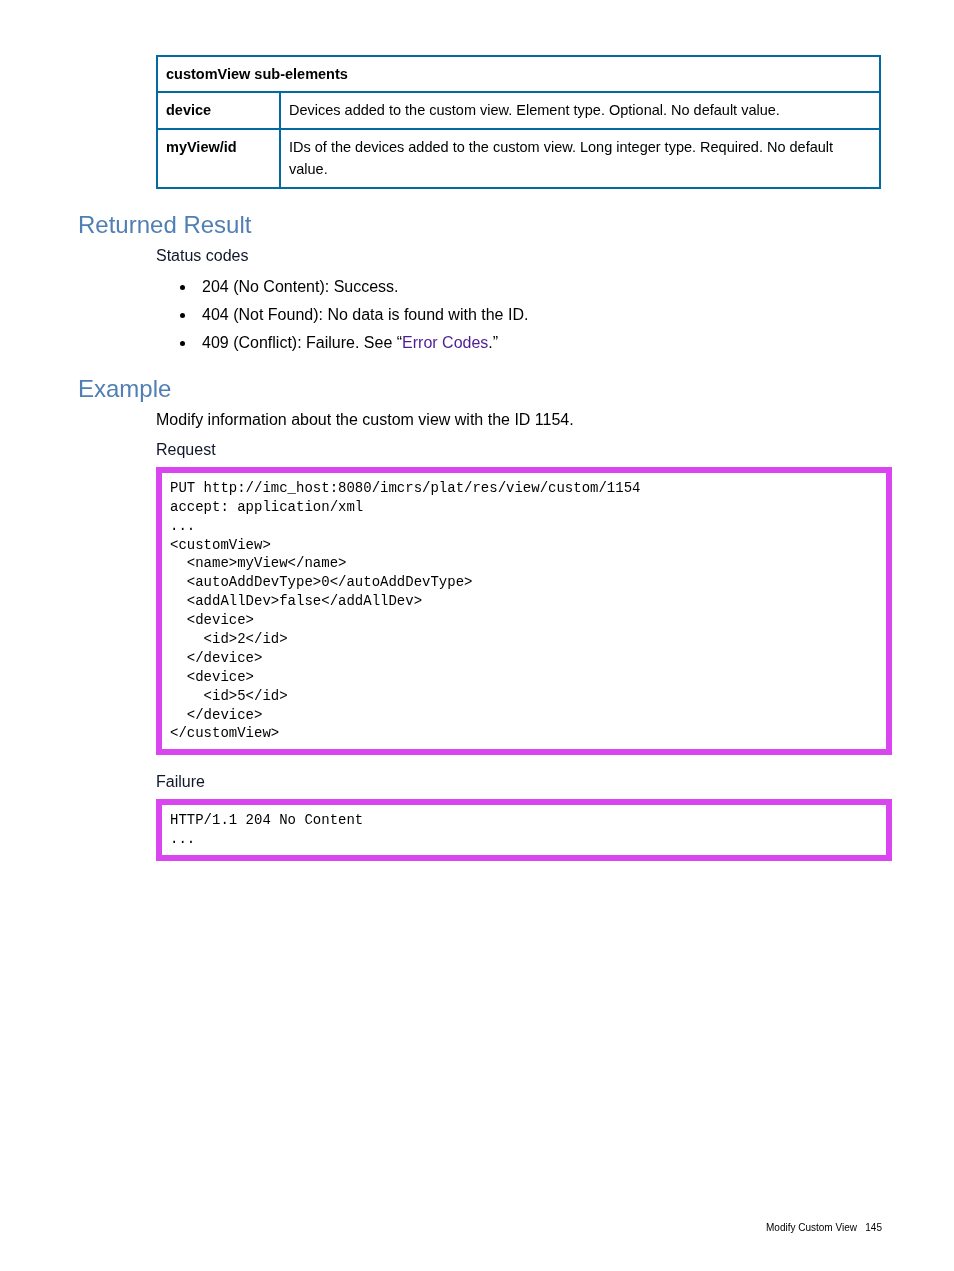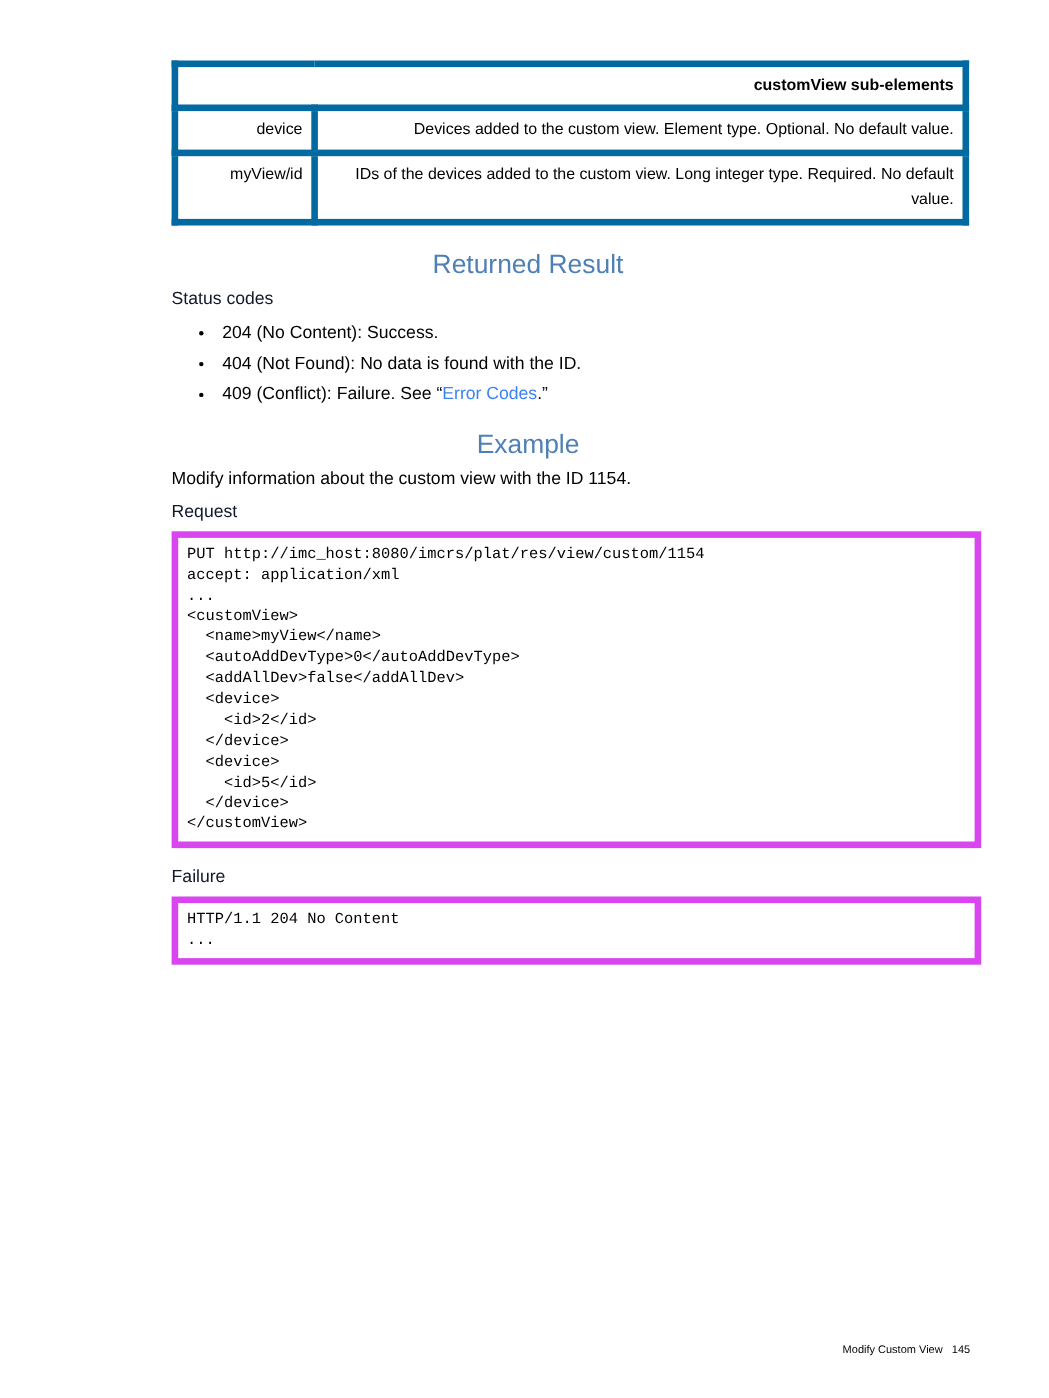--- a/index.html
+++ b/index.html
@@ -16,63 +16,63 @@
   .page {
     padding: 55px 72px 40px 78px;
   }
   table.subel {
     border-collapse: collapse;
     width: 725px;
     margin-left: 78px;
     margin-bottom: 22px;
   }
   table.subel th, table.subel td {
-    border: 6px solid #0369a1;
-    text-align: right;
+    border: 2px solid #0369a1;
+    text-align: left;
     vertical-align: top;
     padding: 6px 8px;
     font-size: 14.5px;
     line-height: 1.55;
   }
   table.subel th {
     font-weight: bold;
     font-size: 14.5px;
     padding: 6px 8px;
   }
   table.subel td.col1 {
     width: 105px;
+    font-weight: bold;
   }
   h2.section-blue {
     font-family: Arial, Helvetica, sans-serif;
     color: #4f7fb5;
     font-weight: normal;
     font-size: 24px;
     margin: 18px 0 8px 0;
-    text-align: center;
   }
   h3.sub-blue {
     font-family: Arial, Helvetica, sans-serif;
     color: #0f172a;
     font-weight: normal;
     font-size: 16px;
     margin: 8px 0 8px 78px;
   }
   ul.status {
     margin: 8px 0 18px 118px;
     padding: 0;
   }
   ul.status li {
     font-size: 16px;
     line-height: 1.75;
     list-style: disc;
     padding-left: 6px;
     margin-left: 0;
   }
   .link-blue {
-    color: #3b82f6;
+    color: #4c1d95;
   }
   p.body {
     font-size: 16px;
     margin: 6px 0 12px 78px;
   }
   pre.codebox {
     border: 6px solid #d946ef;
     font-family: "Courier New", monospace;
     font-size: 14px;
     line-height: 1.35;

